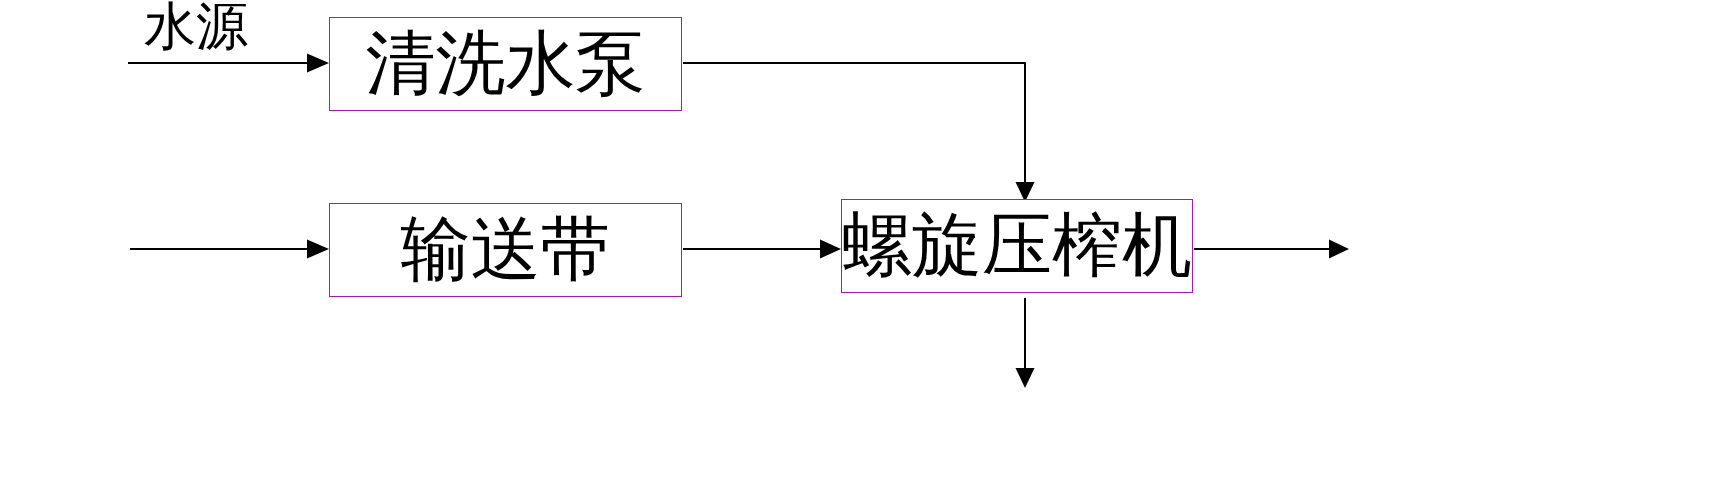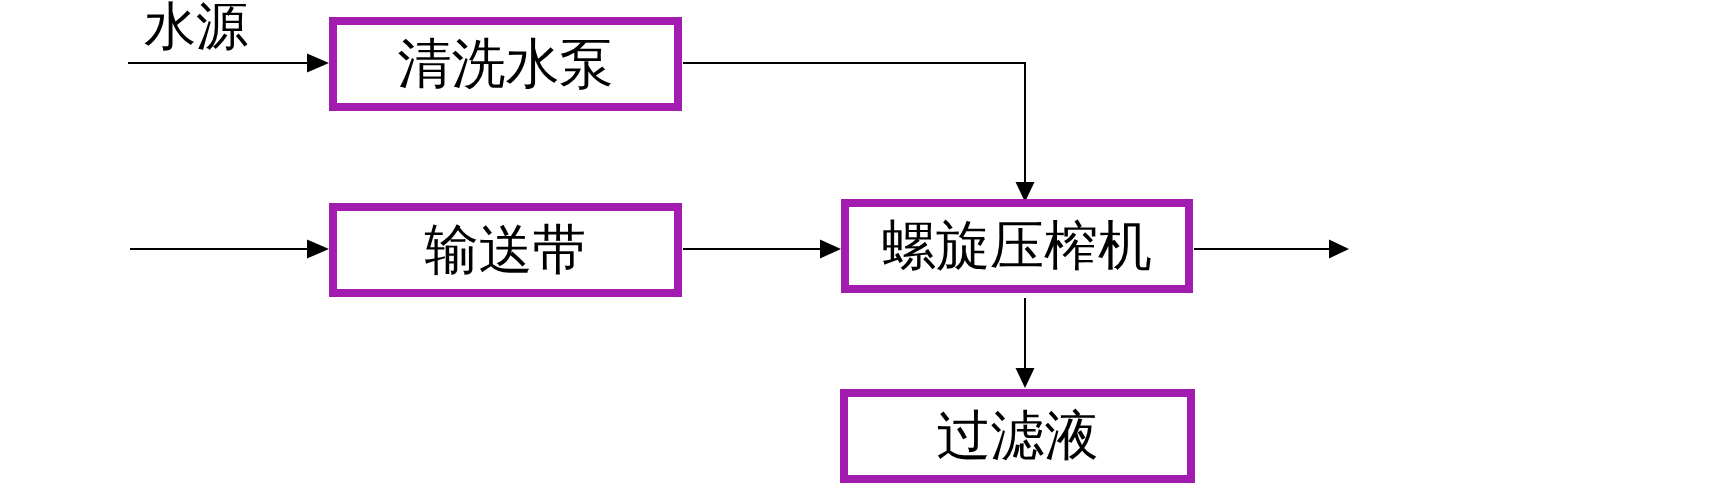--- a/index.html
+++ b/index.html
@@ -12,26 +12,26 @@
     width: 1710px;
     height: 487px;
     background: #ffffff;
     overflow: hidden;
     font-family: "Liberation Serif", "DejaVu Serif", serif;
     color: #000000;
   }
   .node {
     position: absolute;
     box-sizing: border-box;
-    border: 8px solid #a21caf;
+    border: 1px solid #a21caf;
     background: #ffffff;
     display: flex;
     align-items: center;
     justify-content: center;
-    font-size: 54px;
+    font-size: 70px;
     line-height: 1;
     white-space: nowrap;
   }
   .flow-label {
     position: absolute;
     font-size: 52px;
     line-height: 1.08;
     white-space: nowrap;
   }
   #node-cleaning-pump { left: 329px; top: 17px;  width: 353px; height: 94px; }
@@ -84,15 +84,14 @@
   <div class="flow-label" id="label-water-source">水源</div>
 
 
   <div class="node" id="node-cleaning-pump">清洗水泵</div>
 
   <div class="node" id="node-conveyor-belt">输送带</div>
 
   <div class="node" id="node-screw-press">螺旋压榨机</div>
 
 
-  <div class="node" id="node-filtrate">过滤液</div>
 
 </div>
 
 </body></html>

